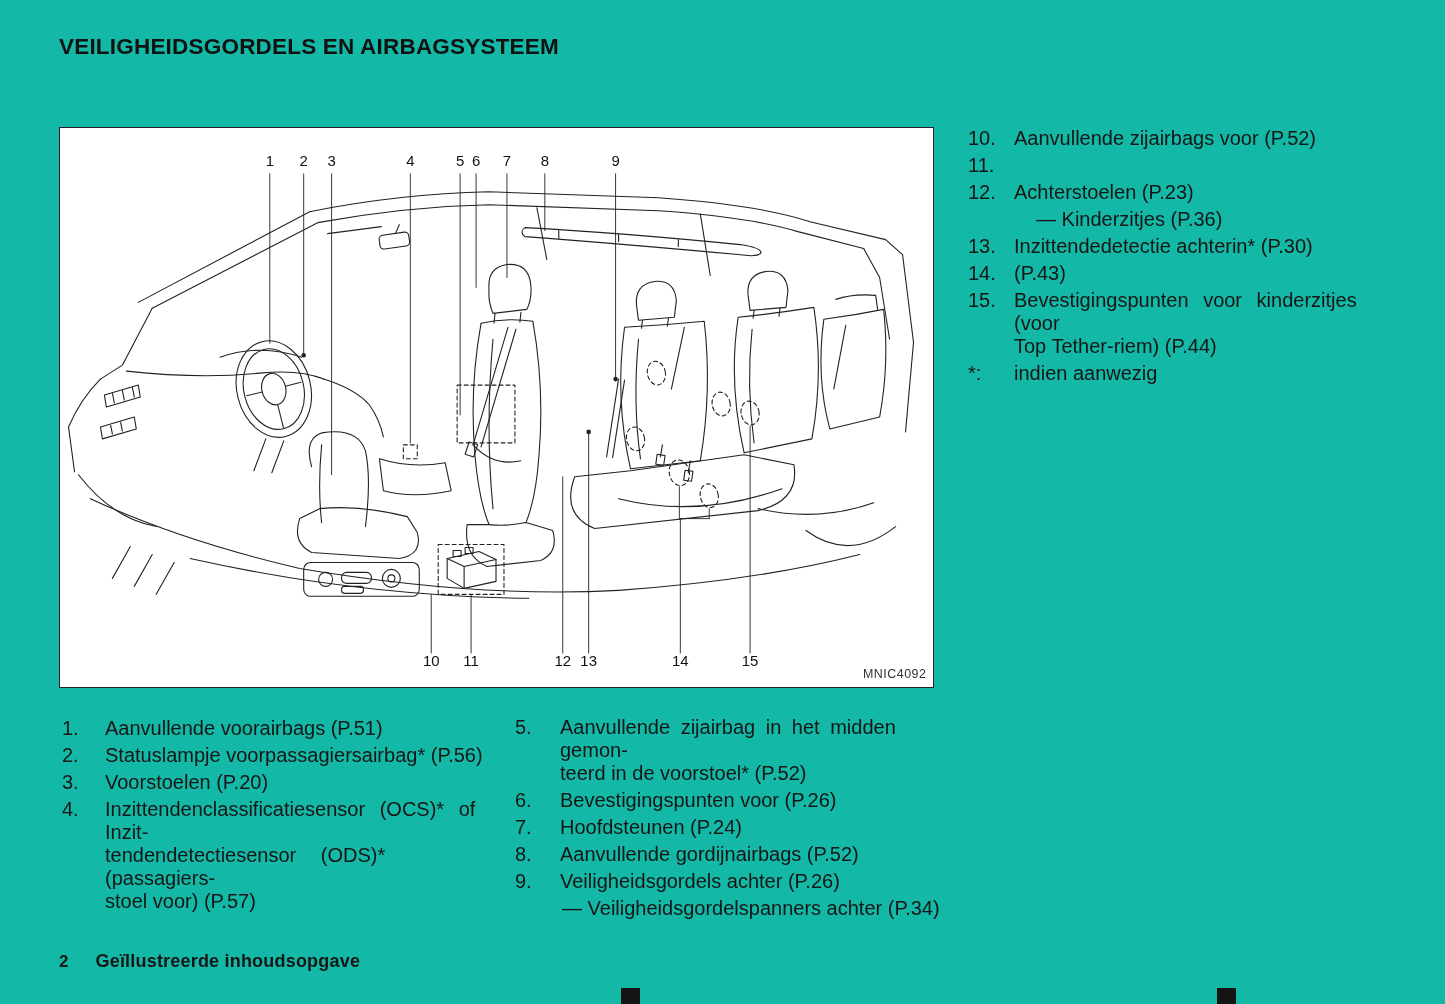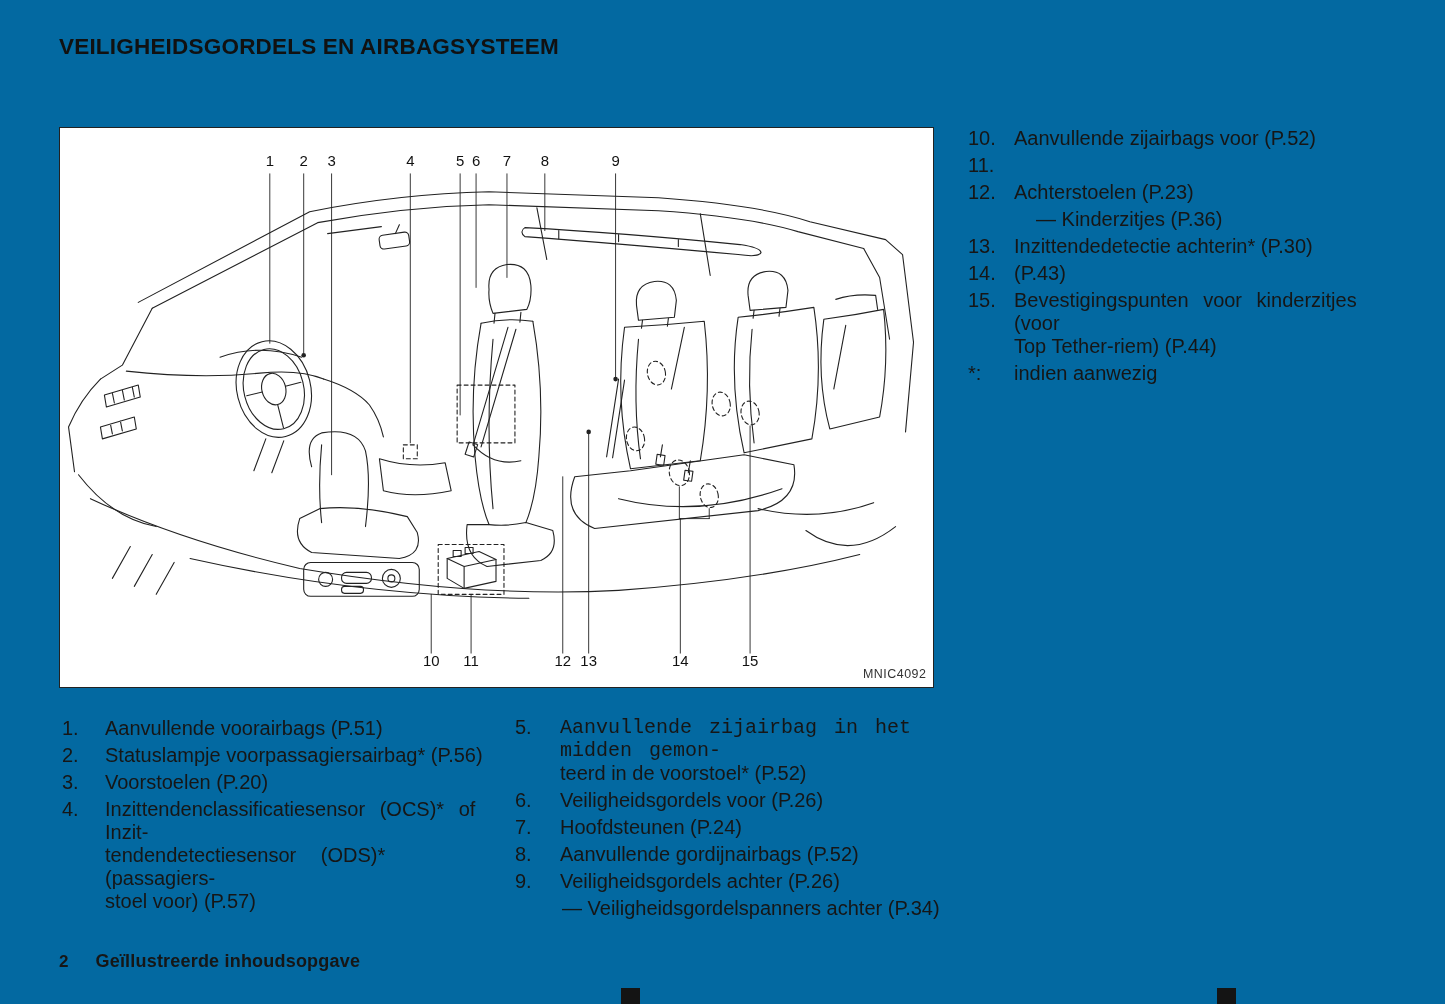--- a/index.html
+++ b/index.html
@@ -1,36 +1,36 @@
 <!DOCTYPE html>
 <html><head>
 <meta charset="utf-8">
 <style>
   * { margin:0; padding:0; box-sizing:border-box; }
   html,body { background:#ffffff; }
   .page {
-    position:relative; width:1445px; height:1004px; background:#0369a1;
+    position:relative; width:1445px; height:1004px; background:#14b8a6;
     font-family:"Liberation Sans","DejaVu Sans",sans-serif; color:#161616; overflow:hidden;
   }
   .title {
     position:absolute; left:59px; top:34px;
     font-size:22.5px; font-weight:700; letter-spacing:0.2px; color:#111;
   }
   .figure-box {
     position:absolute; left:59px; top:127px; width:875px; height:561px;
     border:1px solid #222; background:#fff;
   }
   .figure-box svg { display:block; width:100%; height:100%; }
 
   .list { font-size:20px; line-height:23px; color:#161616; }
   .li { display:flex; margin-bottom:4px; }
   .li .num { flex:0 0 46px; }
   .li .txt { flex:1; }
   .line { display:block; }
-  .js0 { word-spacing:5px;font-family:Liberation Mono, monospace; }
+  .js0 { word-spacing:5px; }
   .js1 { word-spacing:9px; }
   .js2 { word-spacing:19px; }
 
   .right-list { position:absolute; left:968px; top:127px; width:424px; }
   .right-list .li.sub .txt { padding-left:22px; }
 
   .bottom-left { position:absolute; left:62px; top:717px; width:426px; }
   .bottom-left .li .num { flex:0 0 43px; }
 
   .bottom-right { position:absolute; left:515px; top:716px; width:430px; }
@@ -295,21 +295,21 @@
     <div class="li">
       <span class="num">5.</span>
       <span class="txt">
         <span class="line js0">Aanvullende zijairbag in het midden gemon-</span>
         <span class="line">teerd in de voorstoel* (P.52)</span>
       </span>
     </div>
     <div class="li">
       <span class="num">6.</span>
       <span class="txt">
-          <span class="line">Veiligheidsgordels voor (P.26)</span>
+          <span class="line">Bevestigingspunten voor (P.26)</span>
         </span>
     </div>
     <div class="li">
       <span class="num">7.</span>
       <span class="txt">
           <span class="line">Hoofdsteunen (P.24)</span>
         </span>
     </div>
     <div class="li">
       <span class="num">8.</span>

